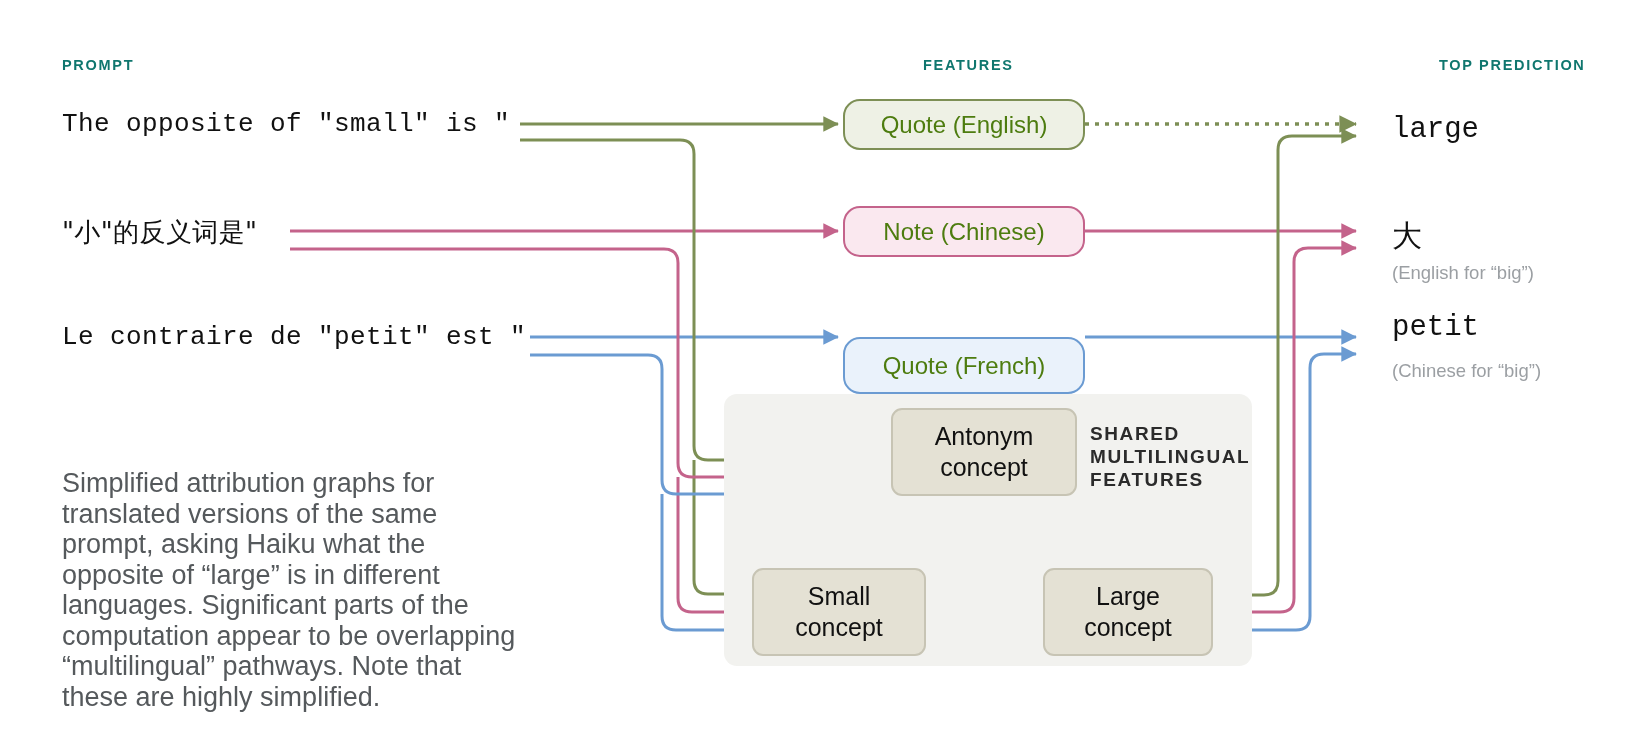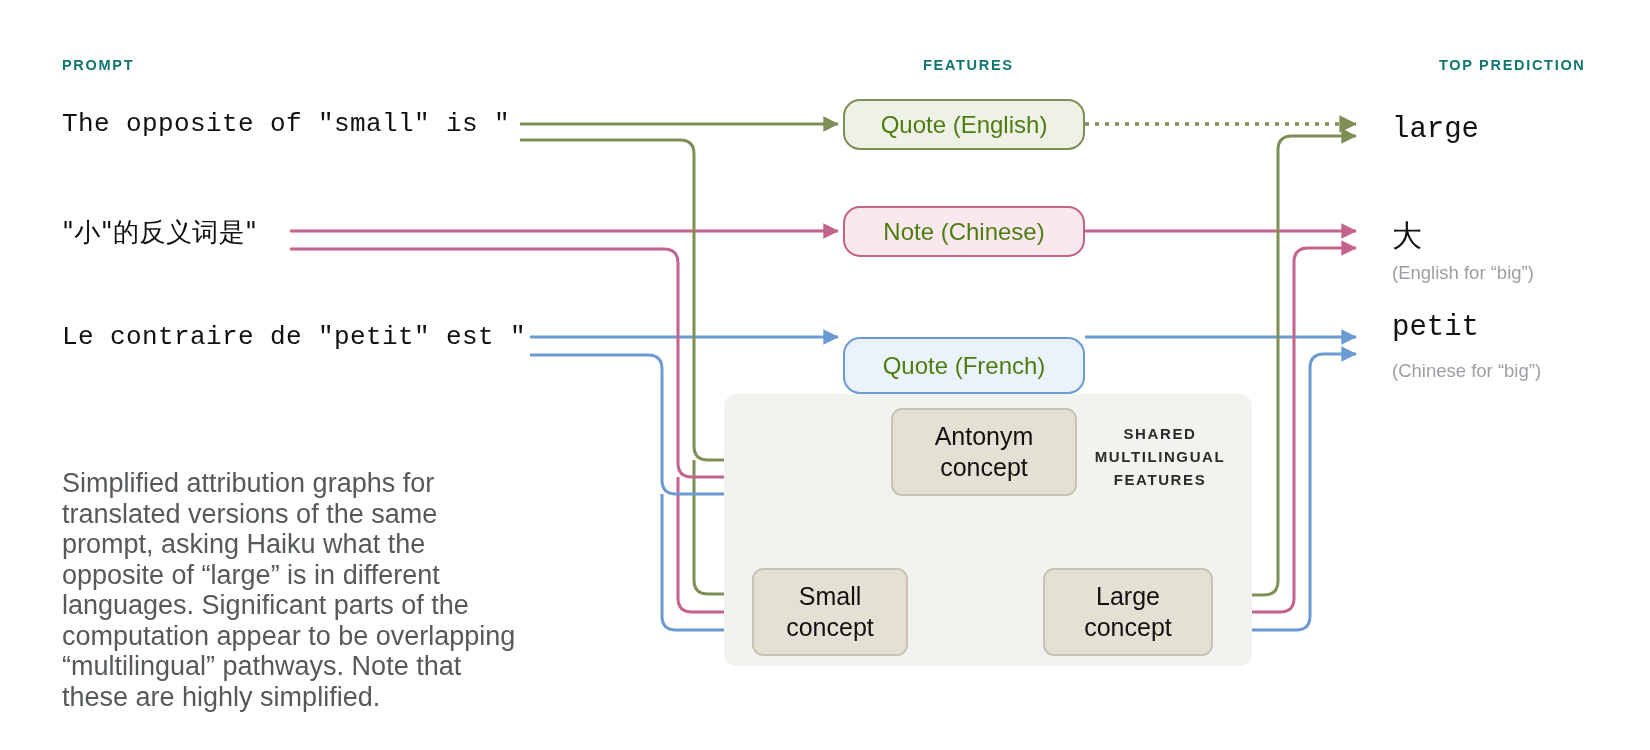--- a/index.html
+++ b/index.html
@@ -23,22 +23,22 @@
   .fbox.en{background:#eef1e5;border-color:#7d8f55;}
   .fbox.zh{background:#fae8ef;border-color:#c4638b;}
   .fbox.fr{background:#eaf2fb;border-color:#6b9bd2;}
 
   .cbox{position:absolute;box-sizing:border-box;border-radius:11px;border:2px solid #c7c4b4;
         background:#e4e1d4;display:flex;align-items:center;justify-content:center;
         text-align:center;font-size:25px;line-height:31px;color:#111;}
 
   .sharedpanel{position:absolute;left:724px;top:394px;width:528px;height:272px;
                background:#f2f2ef;border-radius:13px;}
-  .sharedlabel{position:absolute;right:28px;top:423px;width:160px;text-align:center;
-               font-size:15px;line-height:23px;letter-spacing:1.6px;font-weight:700;
+  .sharedlabel{position:absolute;right:28px;top:423px;width:160px;text-align:left;
+               font-size:19px;line-height:23px;letter-spacing:1.6px;font-weight:700;
                color:#2b2b2b;text-transform:uppercase;}
 
   .pred{position:absolute;font-family:"Liberation Mono","DejaVu Sans Mono",monospace;
         font-size:29px;color:#111;white-space:nowrap;}
   .pred.cjk{font-family:"DejaVu Sans","Liberation Sans",sans-serif;font-size:30px;}
   .gloss{position:absolute;font-size:18.5px;color:#9b9fa3;white-space:nowrap;}
 </style>
 </head>
 <body>
 
@@ -113,21 +113,21 @@
     <div>FEATURES</div>
   </div>
 
   <div class="cbox" style="left:891px;top:408px;width:186px;height:88px;">
     <span>
       <span>Antonym</span><br>
       <span>concept</span>
     </span>
   </div>
 
-  <div class="cbox" style="left:752px;top:568px;width:156px;height:88px;">
+  <div class="cbox" style="left:752px;top:568px;width:174px;height:88px;">
     <span>
       <span>Small</span><br>
       <span>concept</span>
     </span>
   </div>
 
   <div class="cbox" style="left:1043px;top:568px;width:170px;height:88px;">
     <span>
       <span>Large</span><br>
       <span>concept</span>

